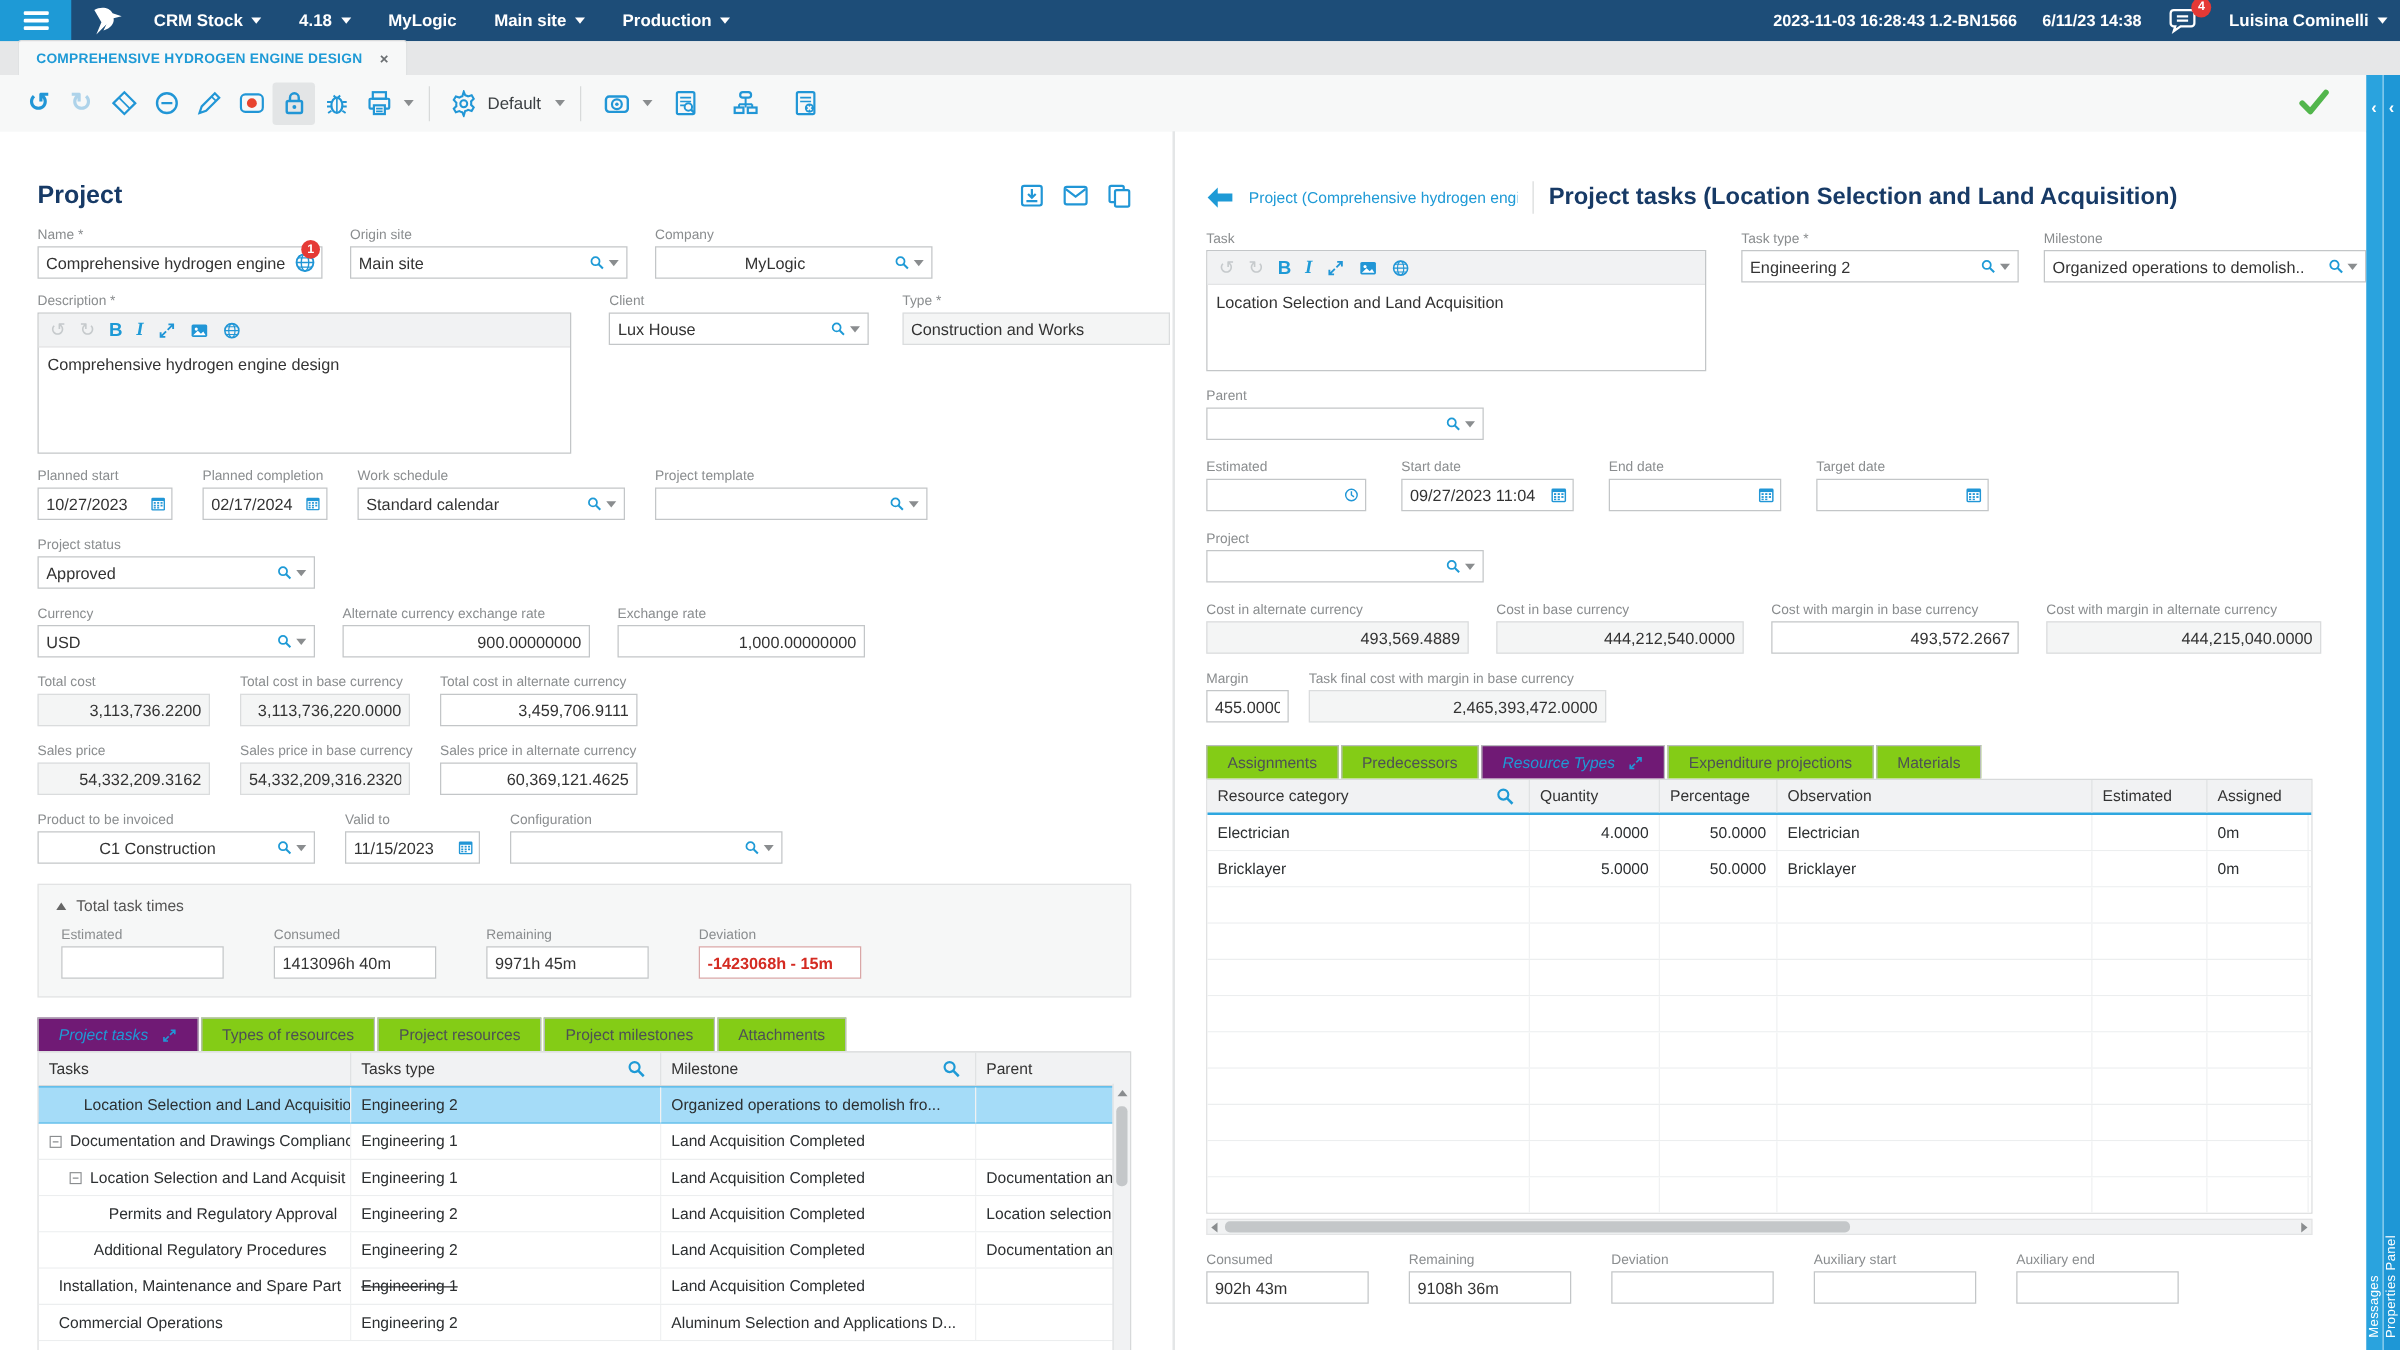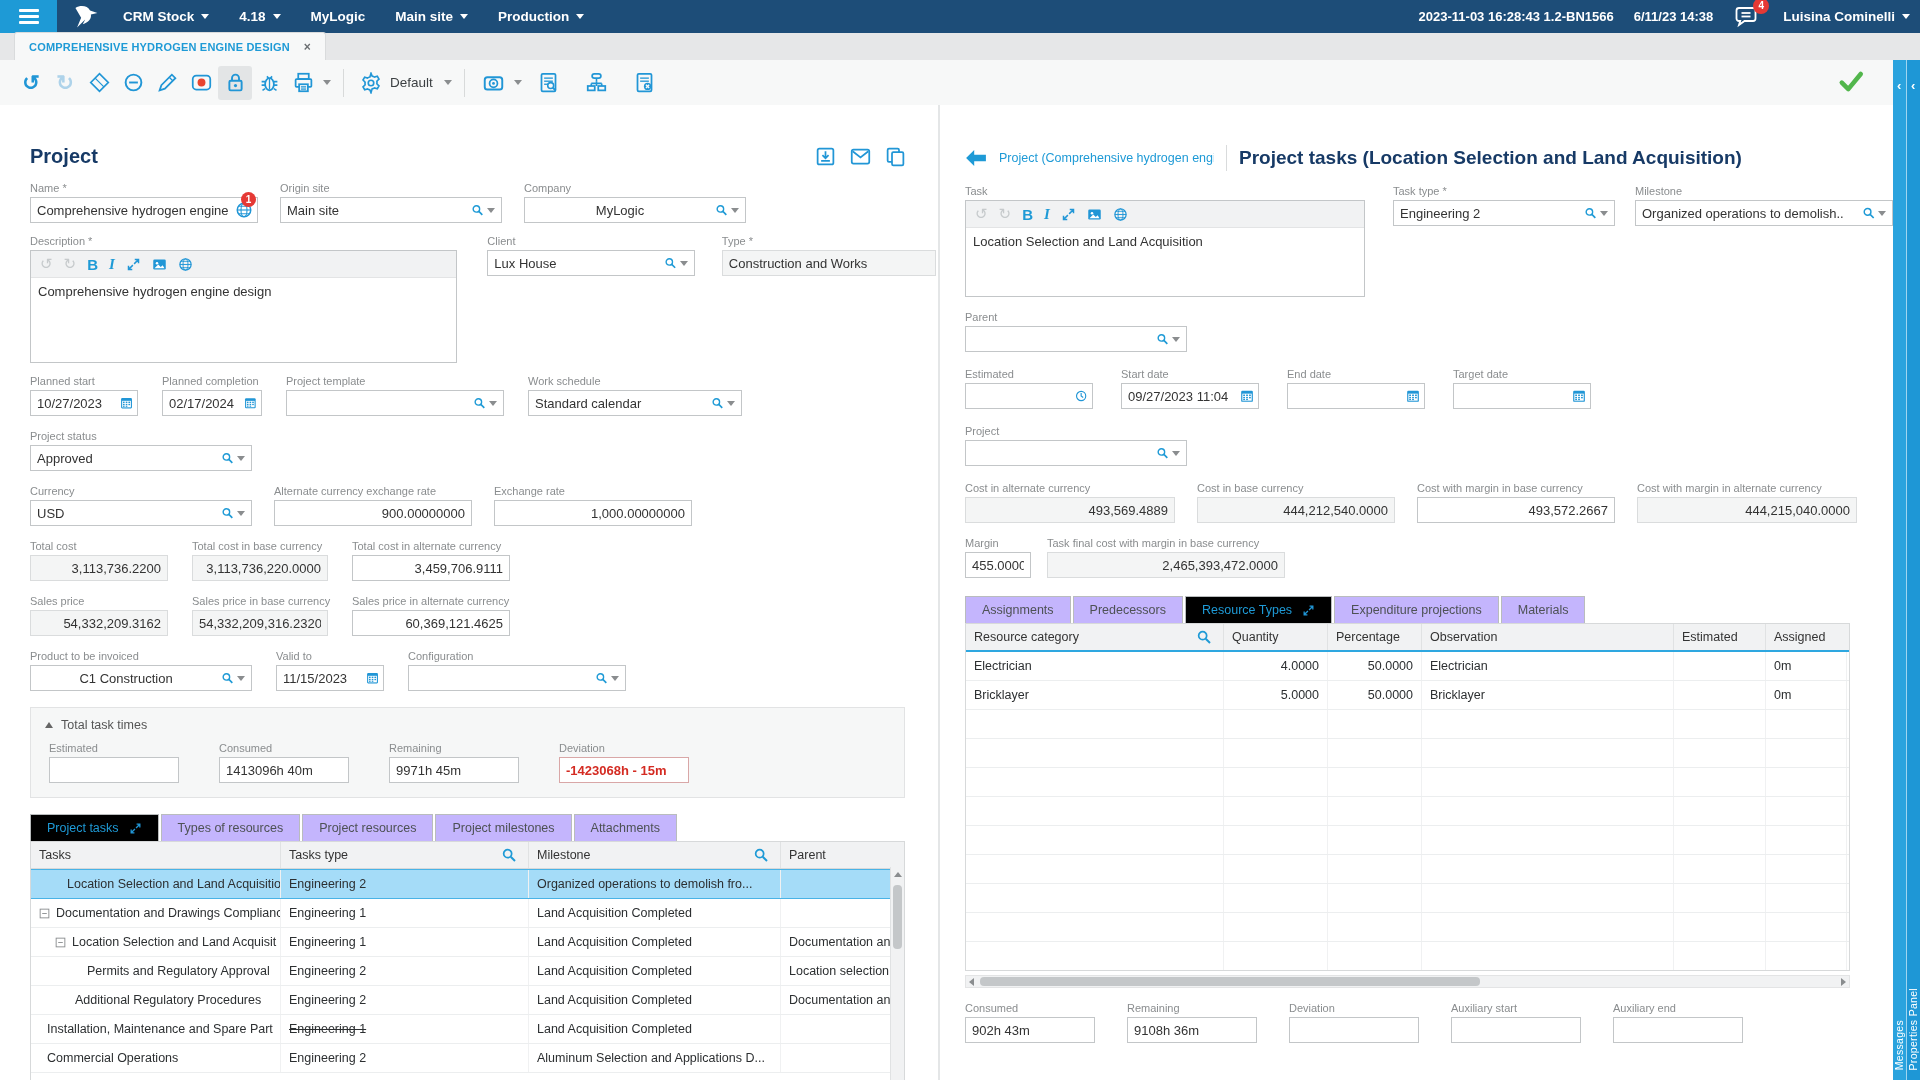--- a/index.html
+++ b/index.html
@@ -77,22 +77,22 @@
   
   .ttt{margin:16px 30px 0 30px;width:875px;box-sizing:border-box;border:1px solid #e2e3e4;background:#f6f7f7;padding:10px 14px 14px 14px;}
   .ttt-head{display:flex;align-items:center;gap:8px;color:#555;font-size:12.5px;cursor:pointer;}
   .tri-up{width:0;height:0;border-left:4px solid transparent;border-right:4px solid transparent;border-bottom:6px solid #666;}
   .ttt .frow{margin-left:4px;margin-top:10px;}
   .dev .ctl{border-color:#d9a7a7;}
   .dev input{color:#d42b22;font-weight:600;}
 
   
   .tabs{display:flex;margin:16px 0 0 30px;align-items:flex-end;}
-  .tab{background:#c4b5fd;border:1px solid #b9bcbd;border-bottom:none;color:#4d5154;font-size:12.5px;padding:0 16px;height:26px;display:flex;align-items:center;gap:10px;margin-right:2px;cursor:pointer;white-space:nowrap;}
-  .tab.active{background:#000000;color:#1e9ad6;}
+  .tab{background:#84cc16;border:1px solid #b9bcbd;border-bottom:none;color:#4d5154;font-size:12.5px;padding:0 16px;height:26px;display:flex;align-items:center;gap:10px;margin-right:2px;cursor:pointer;white-space:nowrap;}
+  .tab.active{background:#701a75;color:#1e9ad6;font-style:italic;}
   .tab svg{width:13px;height:13px;color:#2196d6;}
 
   
   .grid{margin-left:30px;border:1px solid #d7d9da;border-top:none;width:875px;box-sizing:border-box;position:relative;background:#fff;}
   .ghead{display:flex;background:#f1f2f3;border-top:1px solid #d7d9da;border-bottom:1px solid #d7d9da;height:26px;}
   .gh{display:flex;align-items:center;font-size:12.5px;color:#333;padding:0 8px;box-sizing:border-box;border-right:1px solid #e0e2e3;cursor:pointer;}
   .gh .mag{margin-left:auto;}
   .trow{display:flex;height:28px;border-bottom:1px solid #eceeef;cursor:pointer;background:#fff;}
   .td{display:flex;align-items:center;padding:0 8px;font-size:12.5px;color:#2c2f31;box-sizing:border-box;border-right:1px solid #f0f1f2;overflow:hidden;white-space:nowrap;}
   .trow.sel{background:#a5dcf8;border-top:1px solid #49b3e6;border-bottom:1px solid #49b3e6;}
@@ -498,34 +498,34 @@
         </div>
         <div class="f" style="width:100px">
           <label>Planned completion</label>
           <div class="ctl">
               <input value="02/17/2024" style="">
               <svg class="calic">
                 <use href="#s-cal"></use>
               </svg>
             </div>
         </div>
+        <div class="f" style="width:214px">
+          <label>Work schedule</label>
+          <div class="ctl">
+              <input value="Standard calendar" style="">
+              <svg class="mag">
+                <use href="#s-mag"></use>
+              </svg>
+              <span class="caret"></span>
+            </div>
+        </div>
         <div class="f" style="width:218px">
           <label>Project template</label>
           <div class="ctl">
               <input style="">
-              <svg class="mag">
-                <use href="#s-mag"></use>
-              </svg>
-              <span class="caret"></span>
-            </div>
-        </div>
-        <div class="f" style="width:214px">
-          <label>Work schedule</label>
-          <div class="ctl">
-              <input value="Standard calendar" style="">
               <svg class="mag">
                 <use href="#s-mag"></use>
               </svg>
               <span class="caret"></span>
             </div>
         </div>
       </div>
 
       <div class="frow" style="margin-top:14px">
         <div class="f" style="width:222px">

